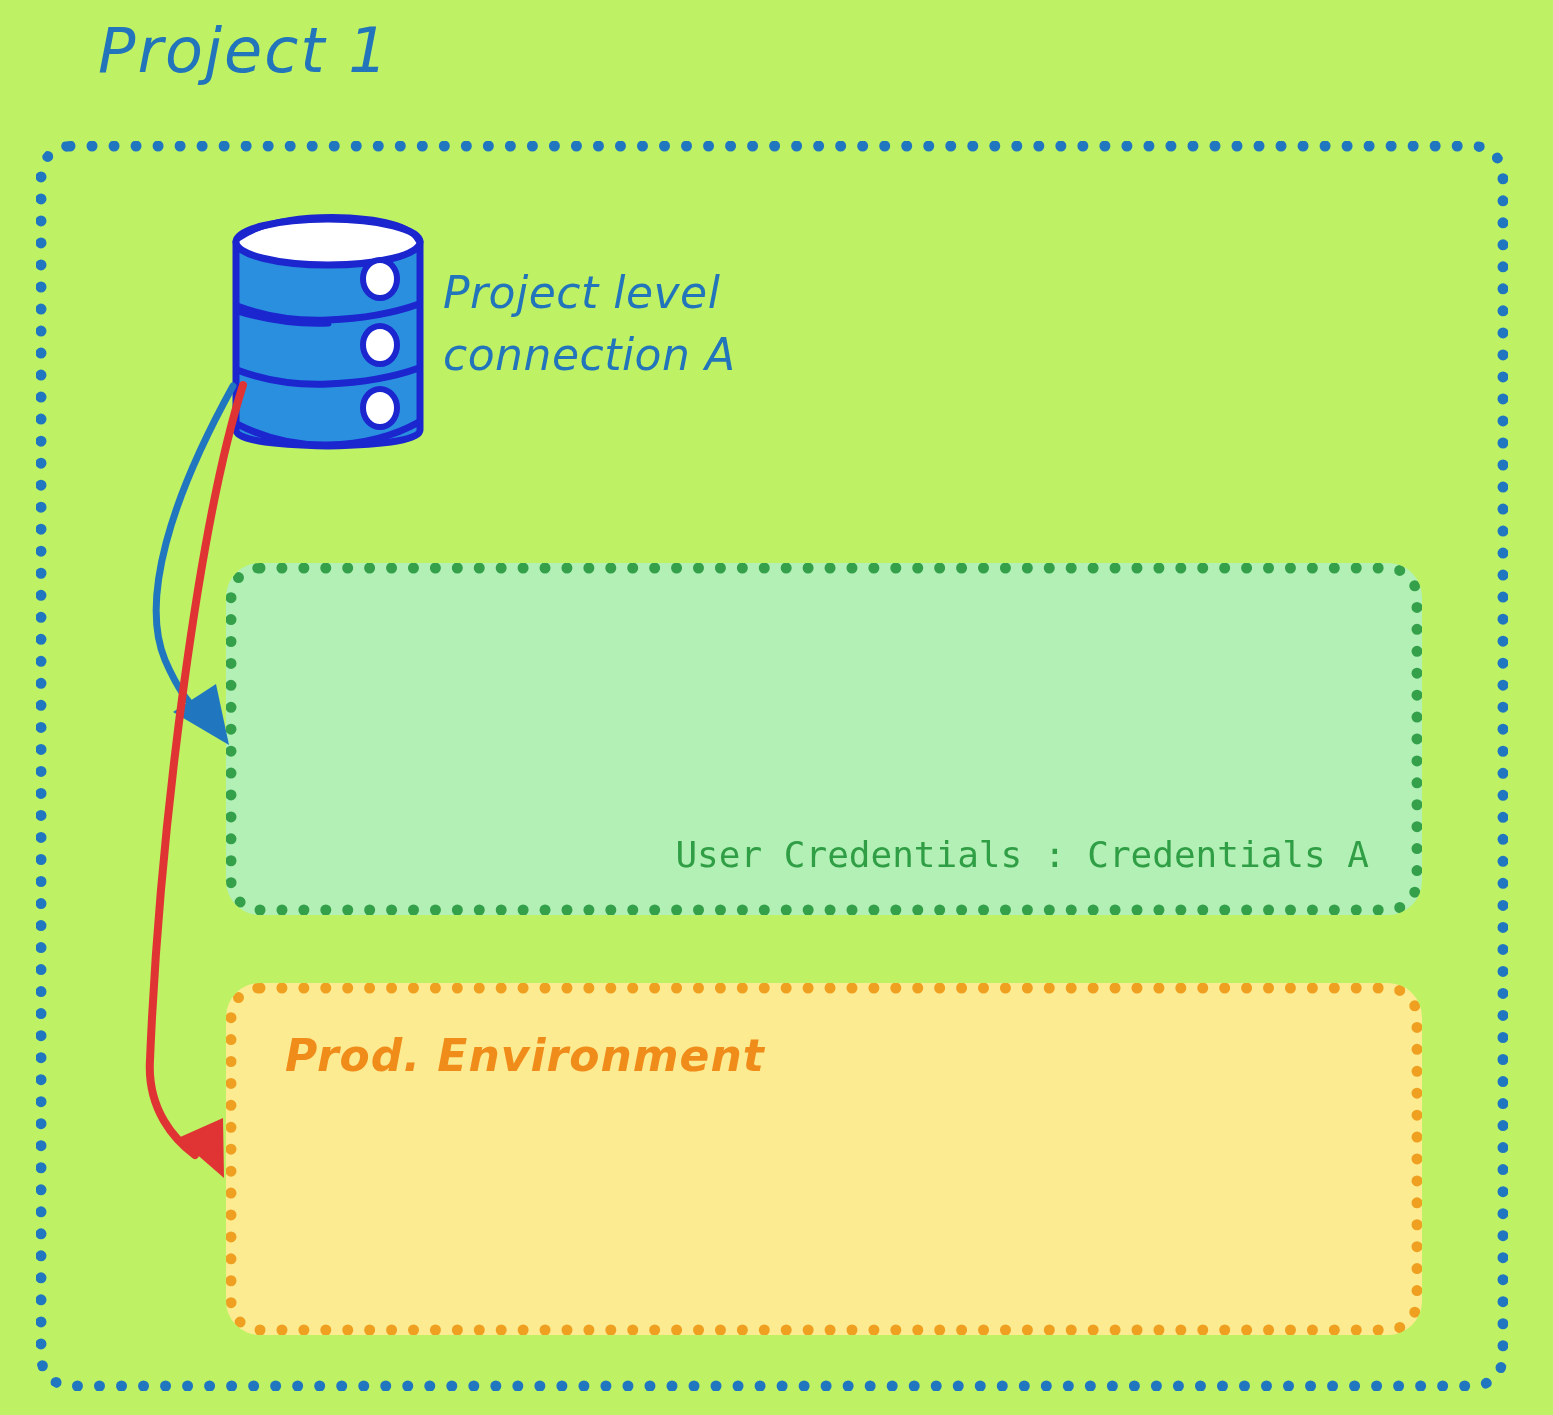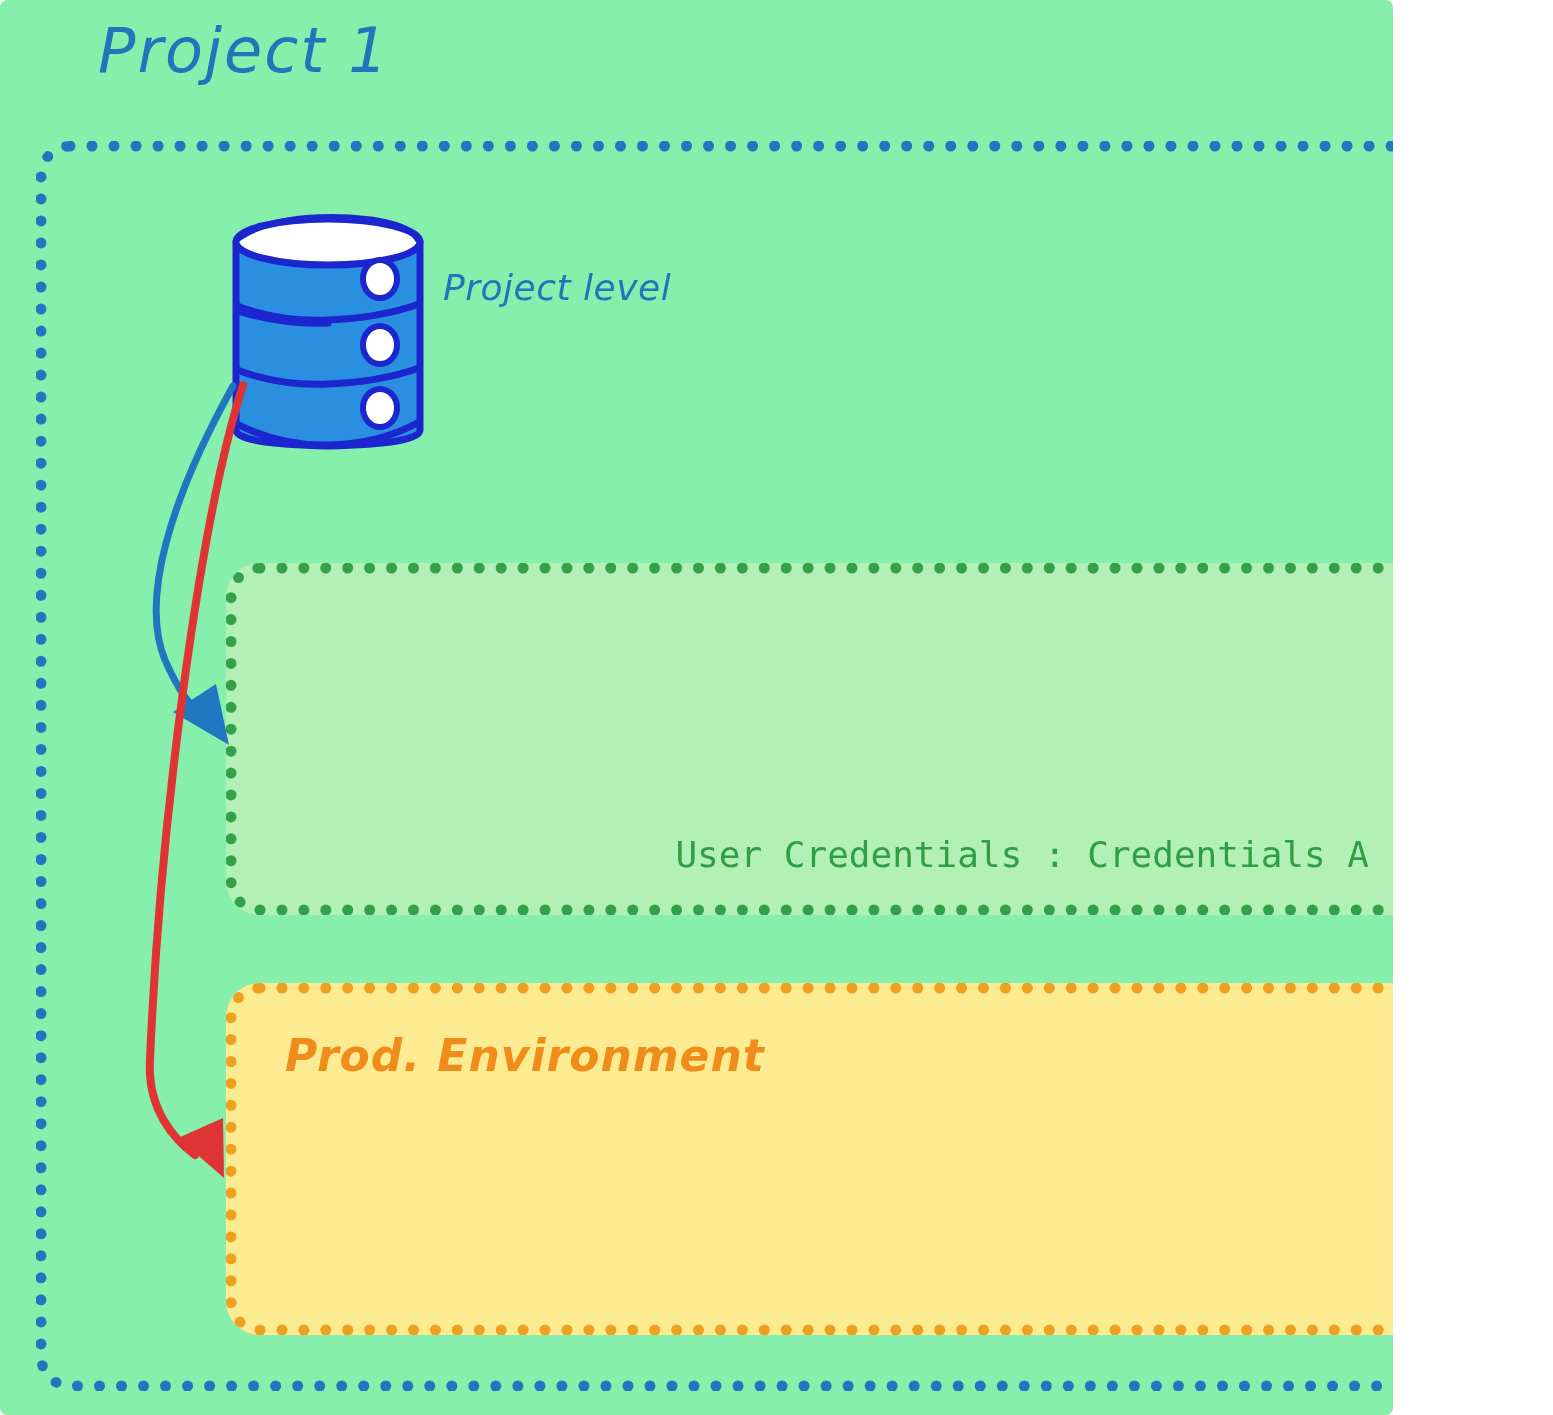--- a/index.html
+++ b/index.html
@@ -6,25 +6,24 @@
   html, body {
     margin: 0;
     padding: 0;
     background: #ffffff;
   }
   body {
     font-family: "DejaVu Sans", sans-serif;
   }
   #canvas {
     position: relative;
-    width: 1393px;
+    width: 1553px;
     height: 1415px;
-    background: #86efac;
+    background: #bef264;
     overflow: hidden;
-    border-radius: 7px;
   }
 
   
   .project-title {
     position: absolute;
     left: 98px;
     top: 14px;
     font-family: "DejaVu Sans", sans-serif;
     font-size: 62px;
     font-weight: 400;
@@ -106,21 +105,21 @@
     width: 200px;
     height: 250px;
   }
 
   
   .conn-label {
     position: absolute;
     left: 443px;
     top: 262px;
     font-family: "DejaVu Sans", sans-serif;
-    font-size: 36px;
+    font-size: 44px;
     font-style: italic;
     line-height: 1.42;
     letter-spacing: 0.5px;
     color: #2274bb;
     white-space: nowrap;
   }
   .conn-label span { display: block; }
 
   
   .arrows {
@@ -158,20 +157,21 @@
       <path d="M9 212 Q52 234 100 233 Q152 232 191 210" fill="none" stroke="#1b26cf" stroke-width="7" stroke-linecap="round"></path>
 
       <ellipse cx="152" cy="67" rx="17" ry="19" fill="#ffffff" stroke="#1b26cf" stroke-width="6"></ellipse>
       <ellipse cx="152" cy="133" rx="17" ry="19" fill="#ffffff" stroke="#1b26cf" stroke-width="6"></ellipse>
       <ellipse cx="152" cy="196" rx="17" ry="19" fill="#ffffff" stroke="#1b26cf" stroke-width="6"></ellipse>
     </svg>
   </div>
 
   <div class="conn-label">
     <span>Project level</span>
+    <span>connection A</span>
   </div>
 
   <div class="env-box dev">
     <div class="env-details">
       <span class="detail-line">User Credentials : Credentials A</span>
     </div>
   </div>
 
   <div class="env-box prod">
     <div class="env-title">Prod. Environment</div>

